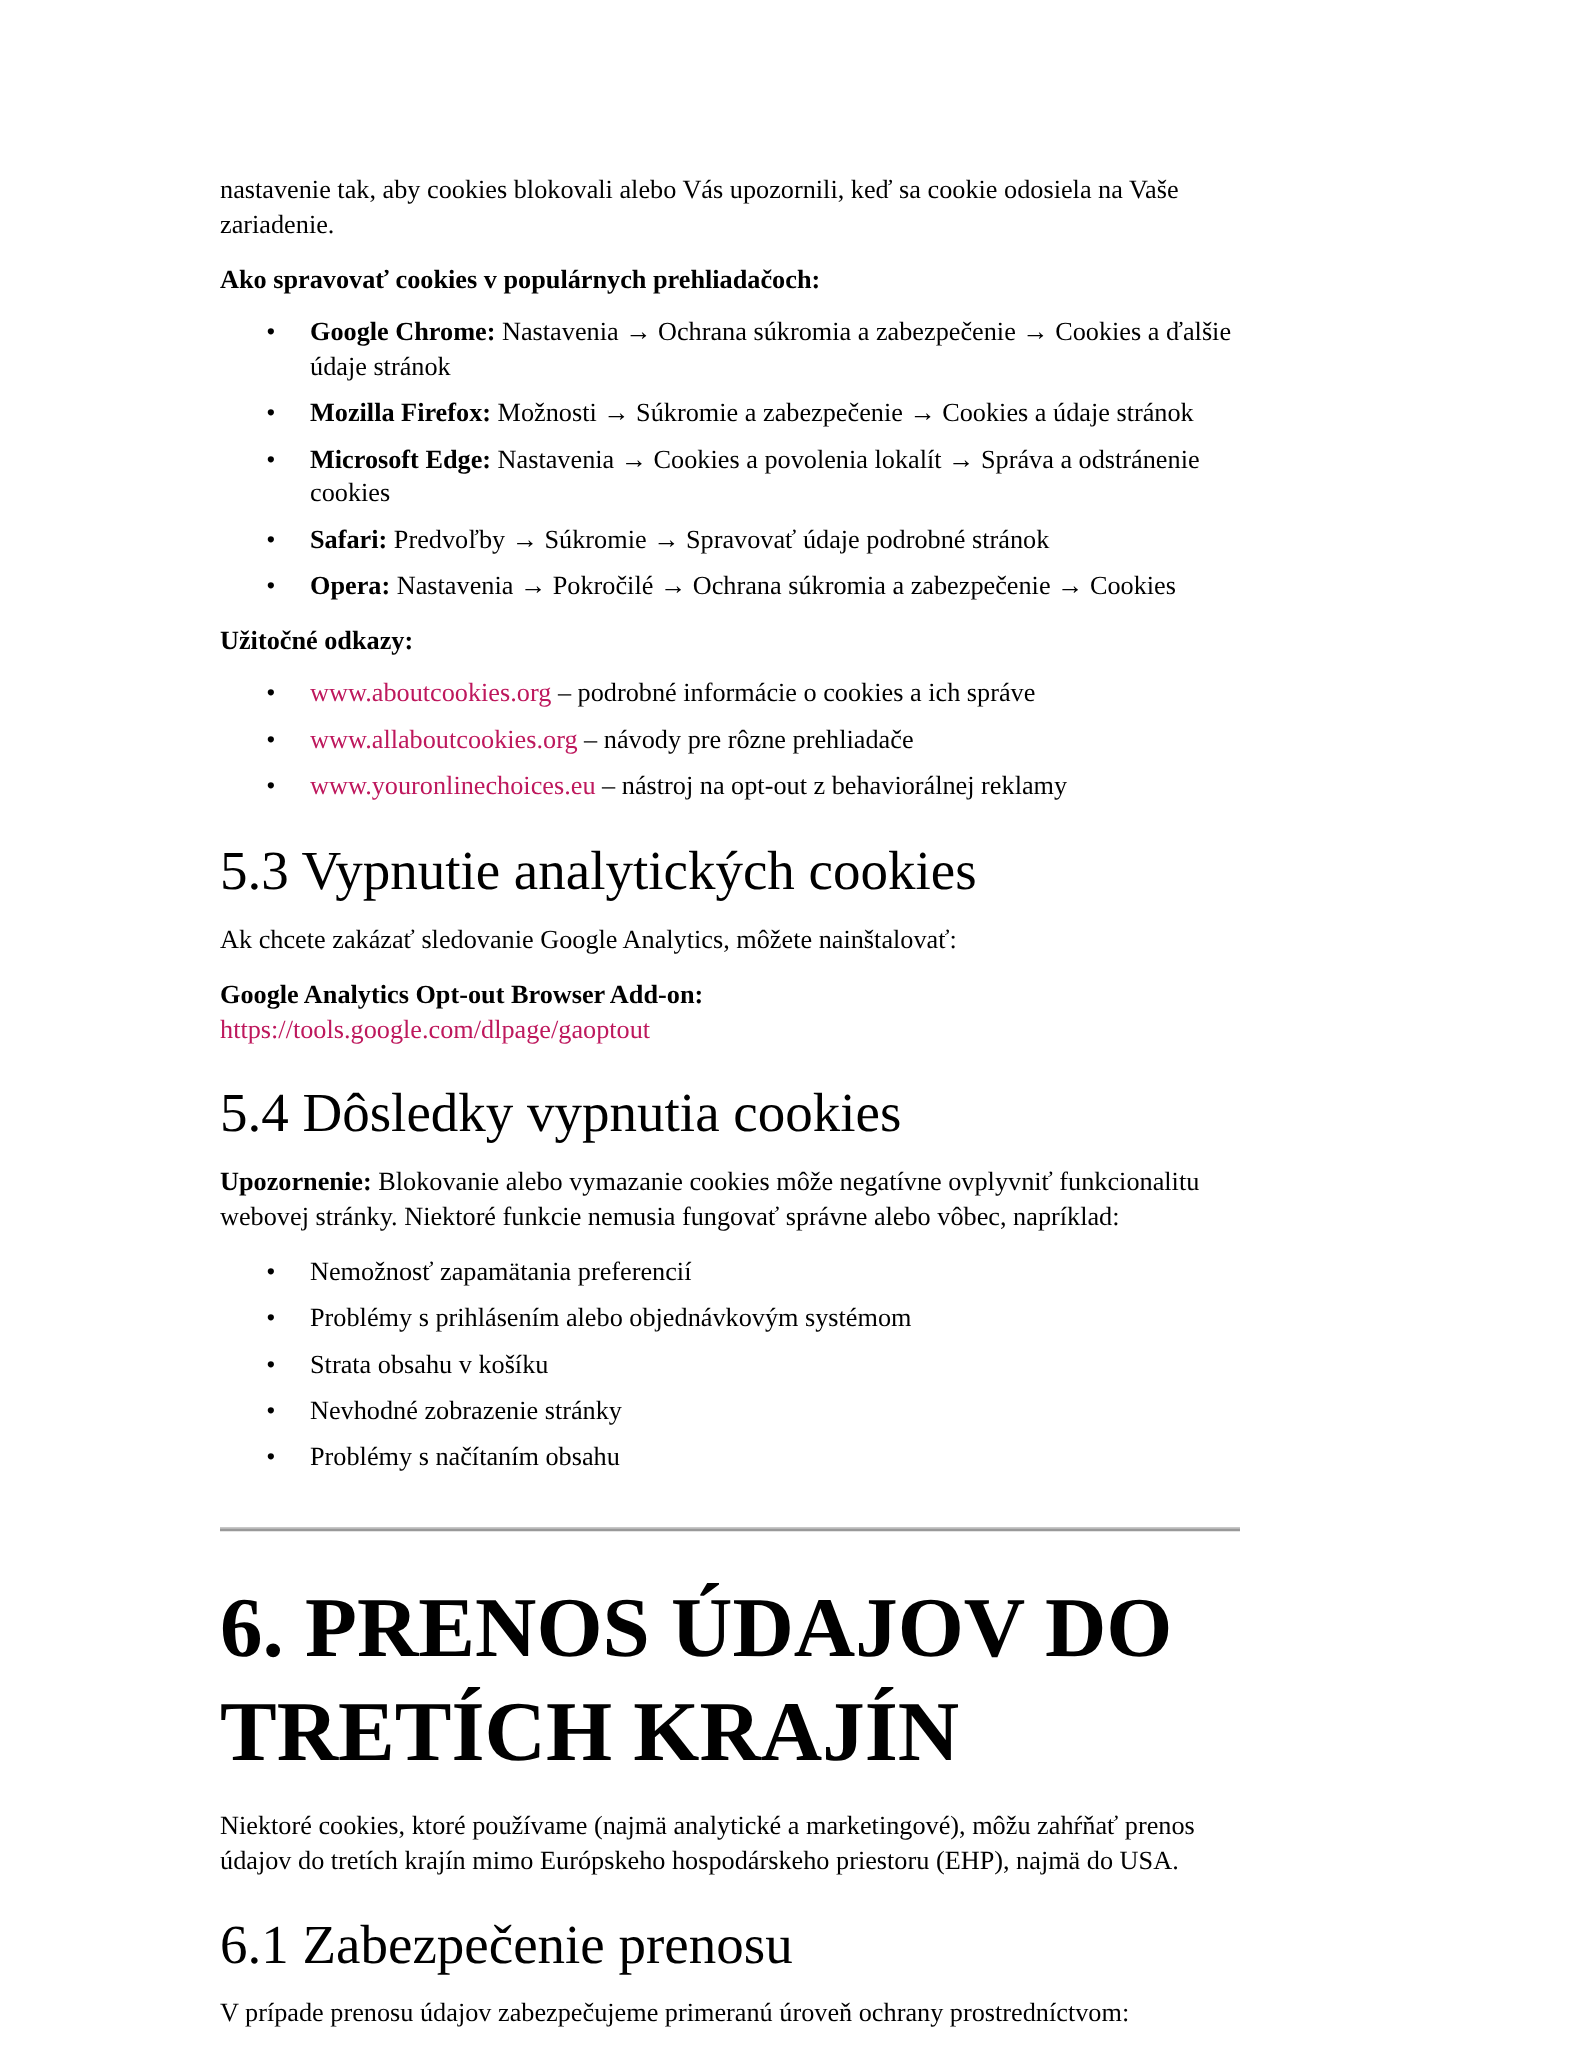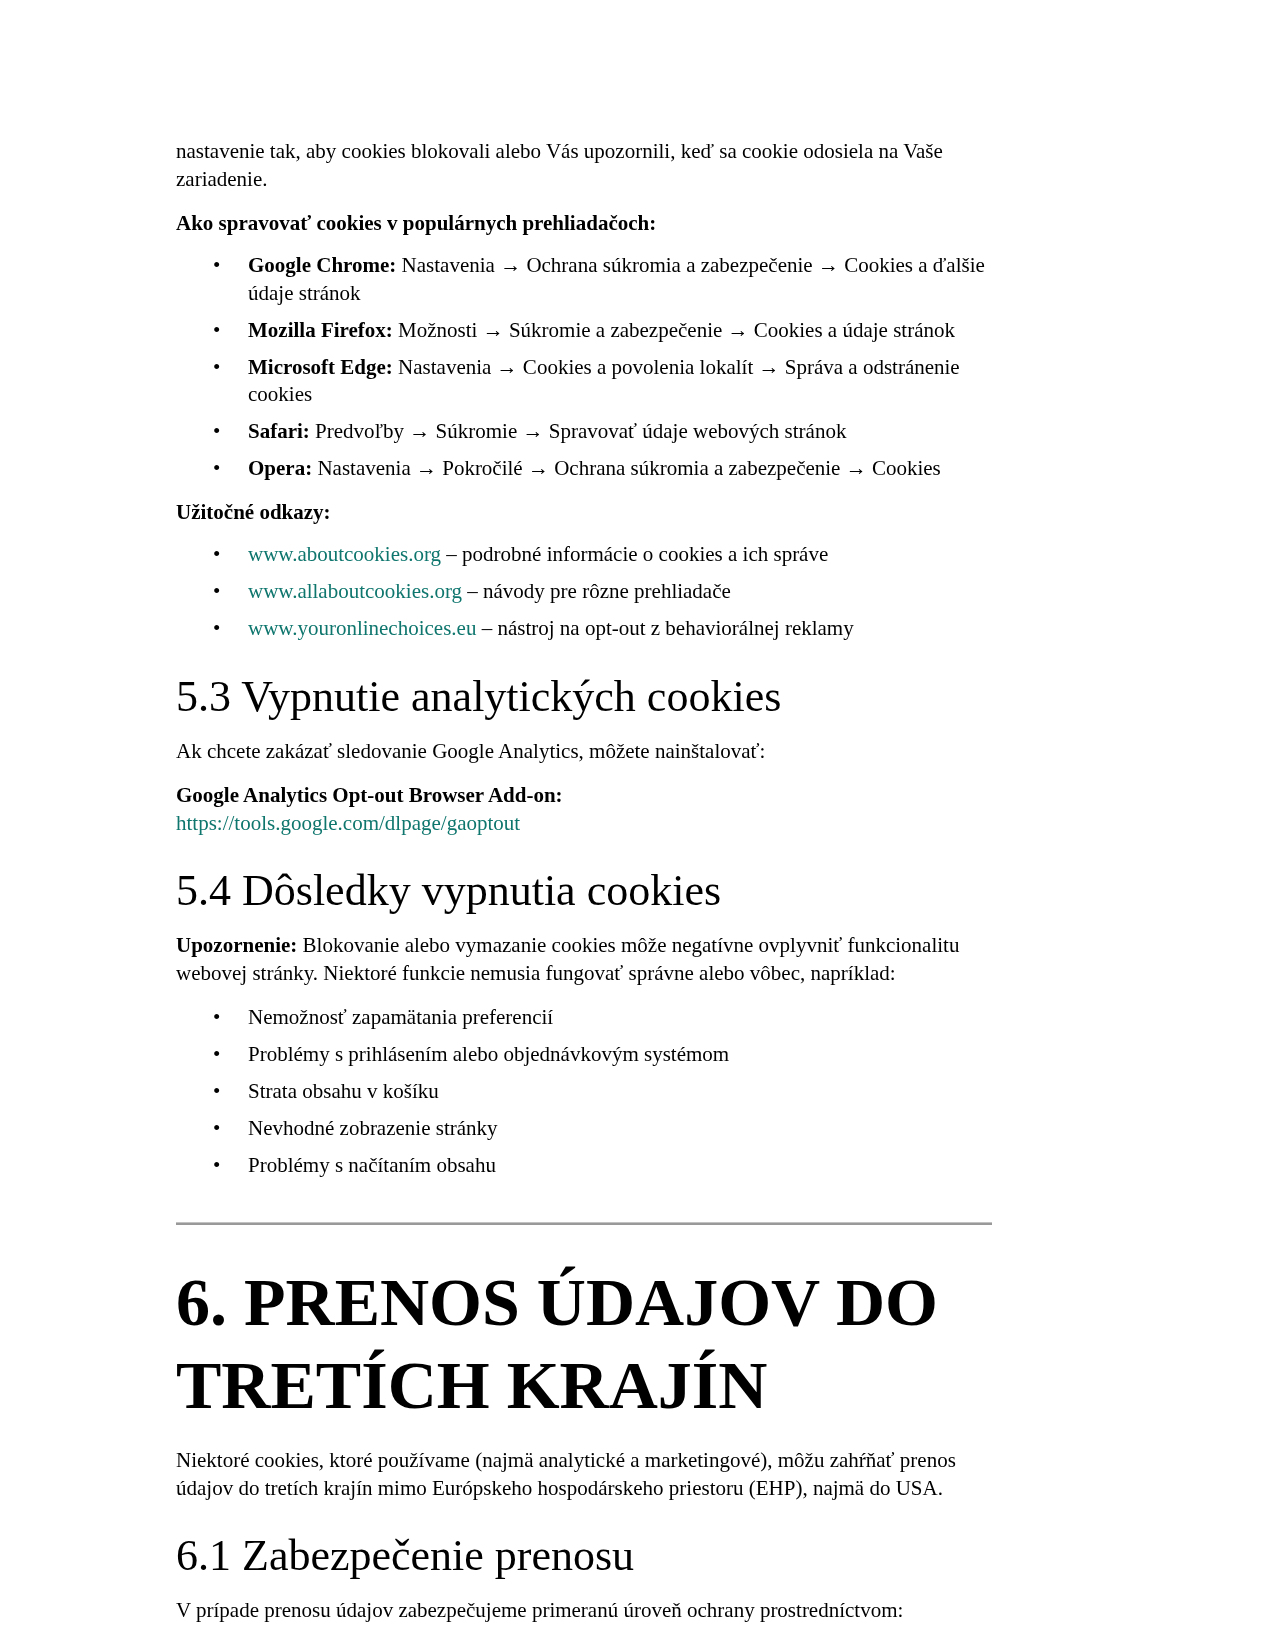--- a/index.html
+++ b/index.html
@@ -22,21 +22,21 @@
   p { margin: 0 0 16px 0; }
   .para-heading { font-weight: bold; margin: 4px 0; }
   ul { list-style: none; margin: 14px 0 16px 0; padding: 0; }
   li { position: relative; padding-left: 72px; margin: 0 0 9px 0; }
   .bullet {
     position: absolute;
     left: 37px;
     top: 0;
   }
   a.link {
-    color: #0f766e;
+    color: #be185d;
     text-decoration: none;
     cursor: pointer;
   }
   h2 {
     font-size: 44px;
     line-height: 1.2;
     font-weight: normal;
     margin: 28px 0 14px 0;
   }
   h1 {
@@ -76,21 +76,21 @@
       <span>Možnosti → Súkromie a zabezpečenie → Cookies a údaje stránok</span>
     </li>
     <li>
       <span class="bullet">•</span>
       <strong>Microsoft Edge:</strong>
       <span>Nastavenia → Cookies a povolenia lokalít → Správa a odstránenie cookies</span>
     </li>
     <li>
       <span class="bullet">•</span>
       <strong>Safari:</strong>
-      <span>Predvoľby → Súkromie → Spravovať údaje webových stránok</span>
+      <span>Predvoľby → Súkromie → Spravovať údaje podrobné stránok</span>
     </li>
     <li>
       <span class="bullet">•</span>
       <strong>Opera:</strong>
       <span>Nastavenia → Pokročilé → Ochrana súkromia a zabezpečenie → Cookies</span>
     </li>
   </ul>
 
   <p class="para-heading">Užitočné odkazy:</p>
 

